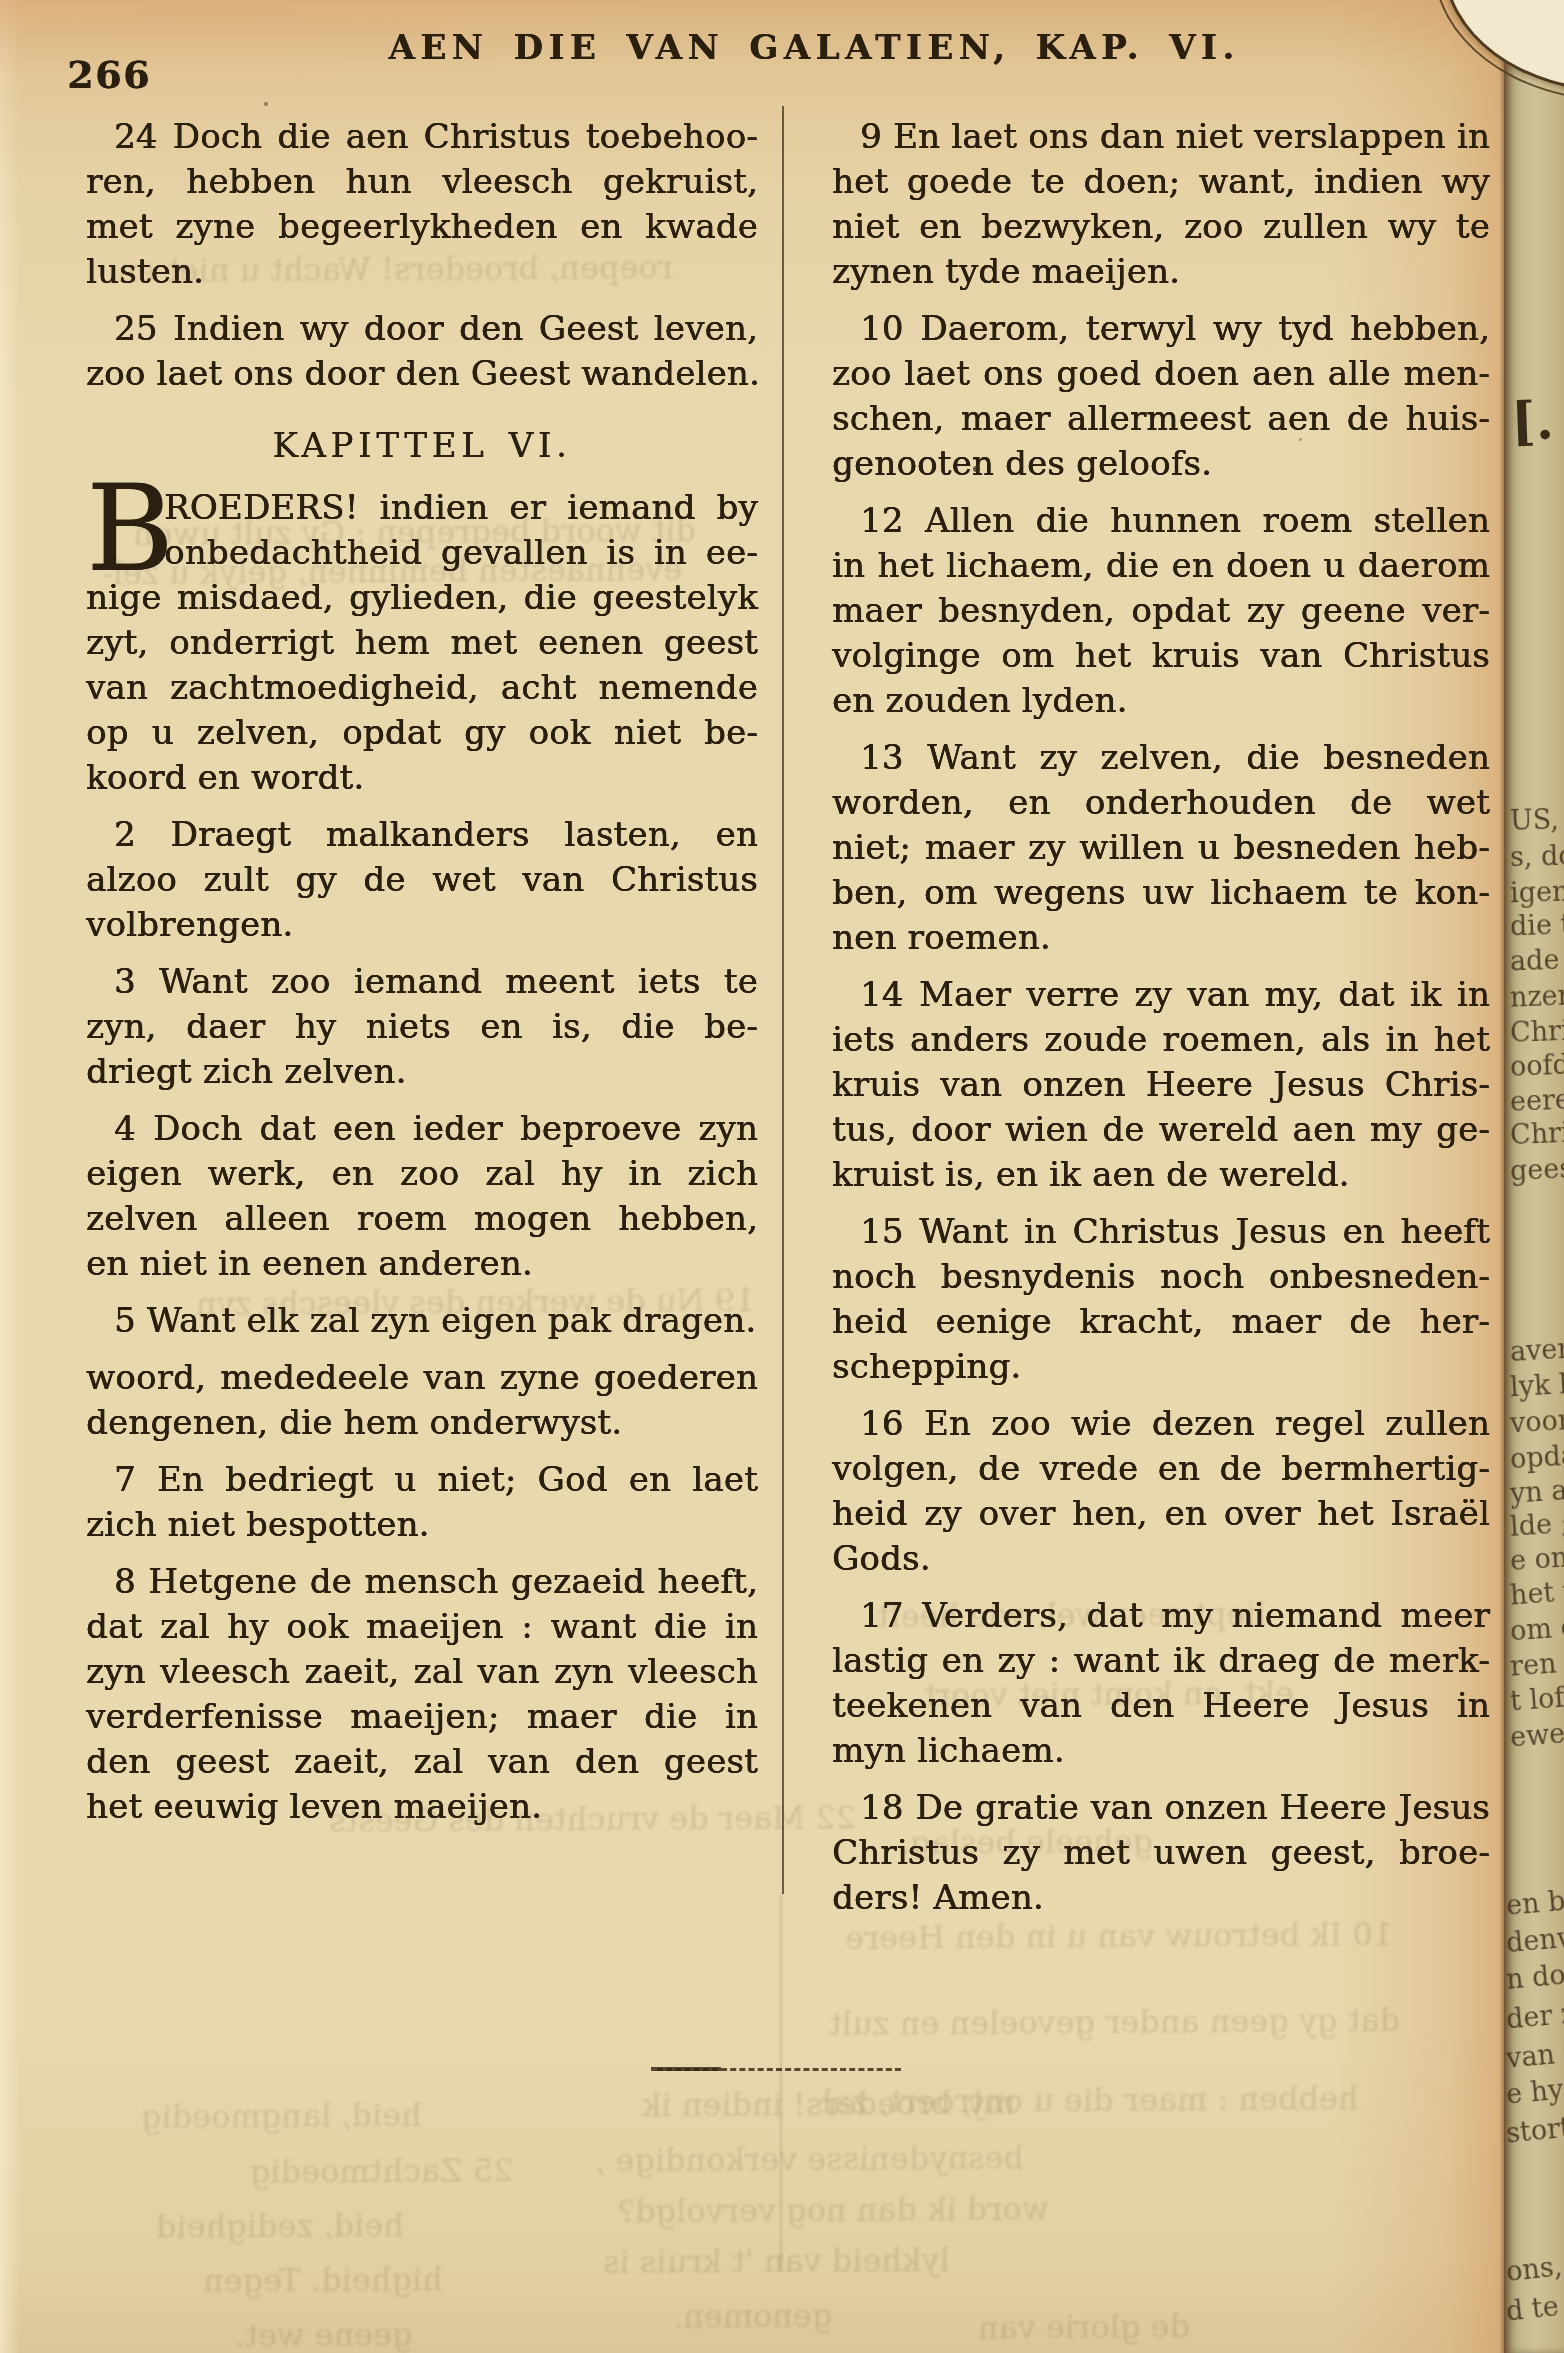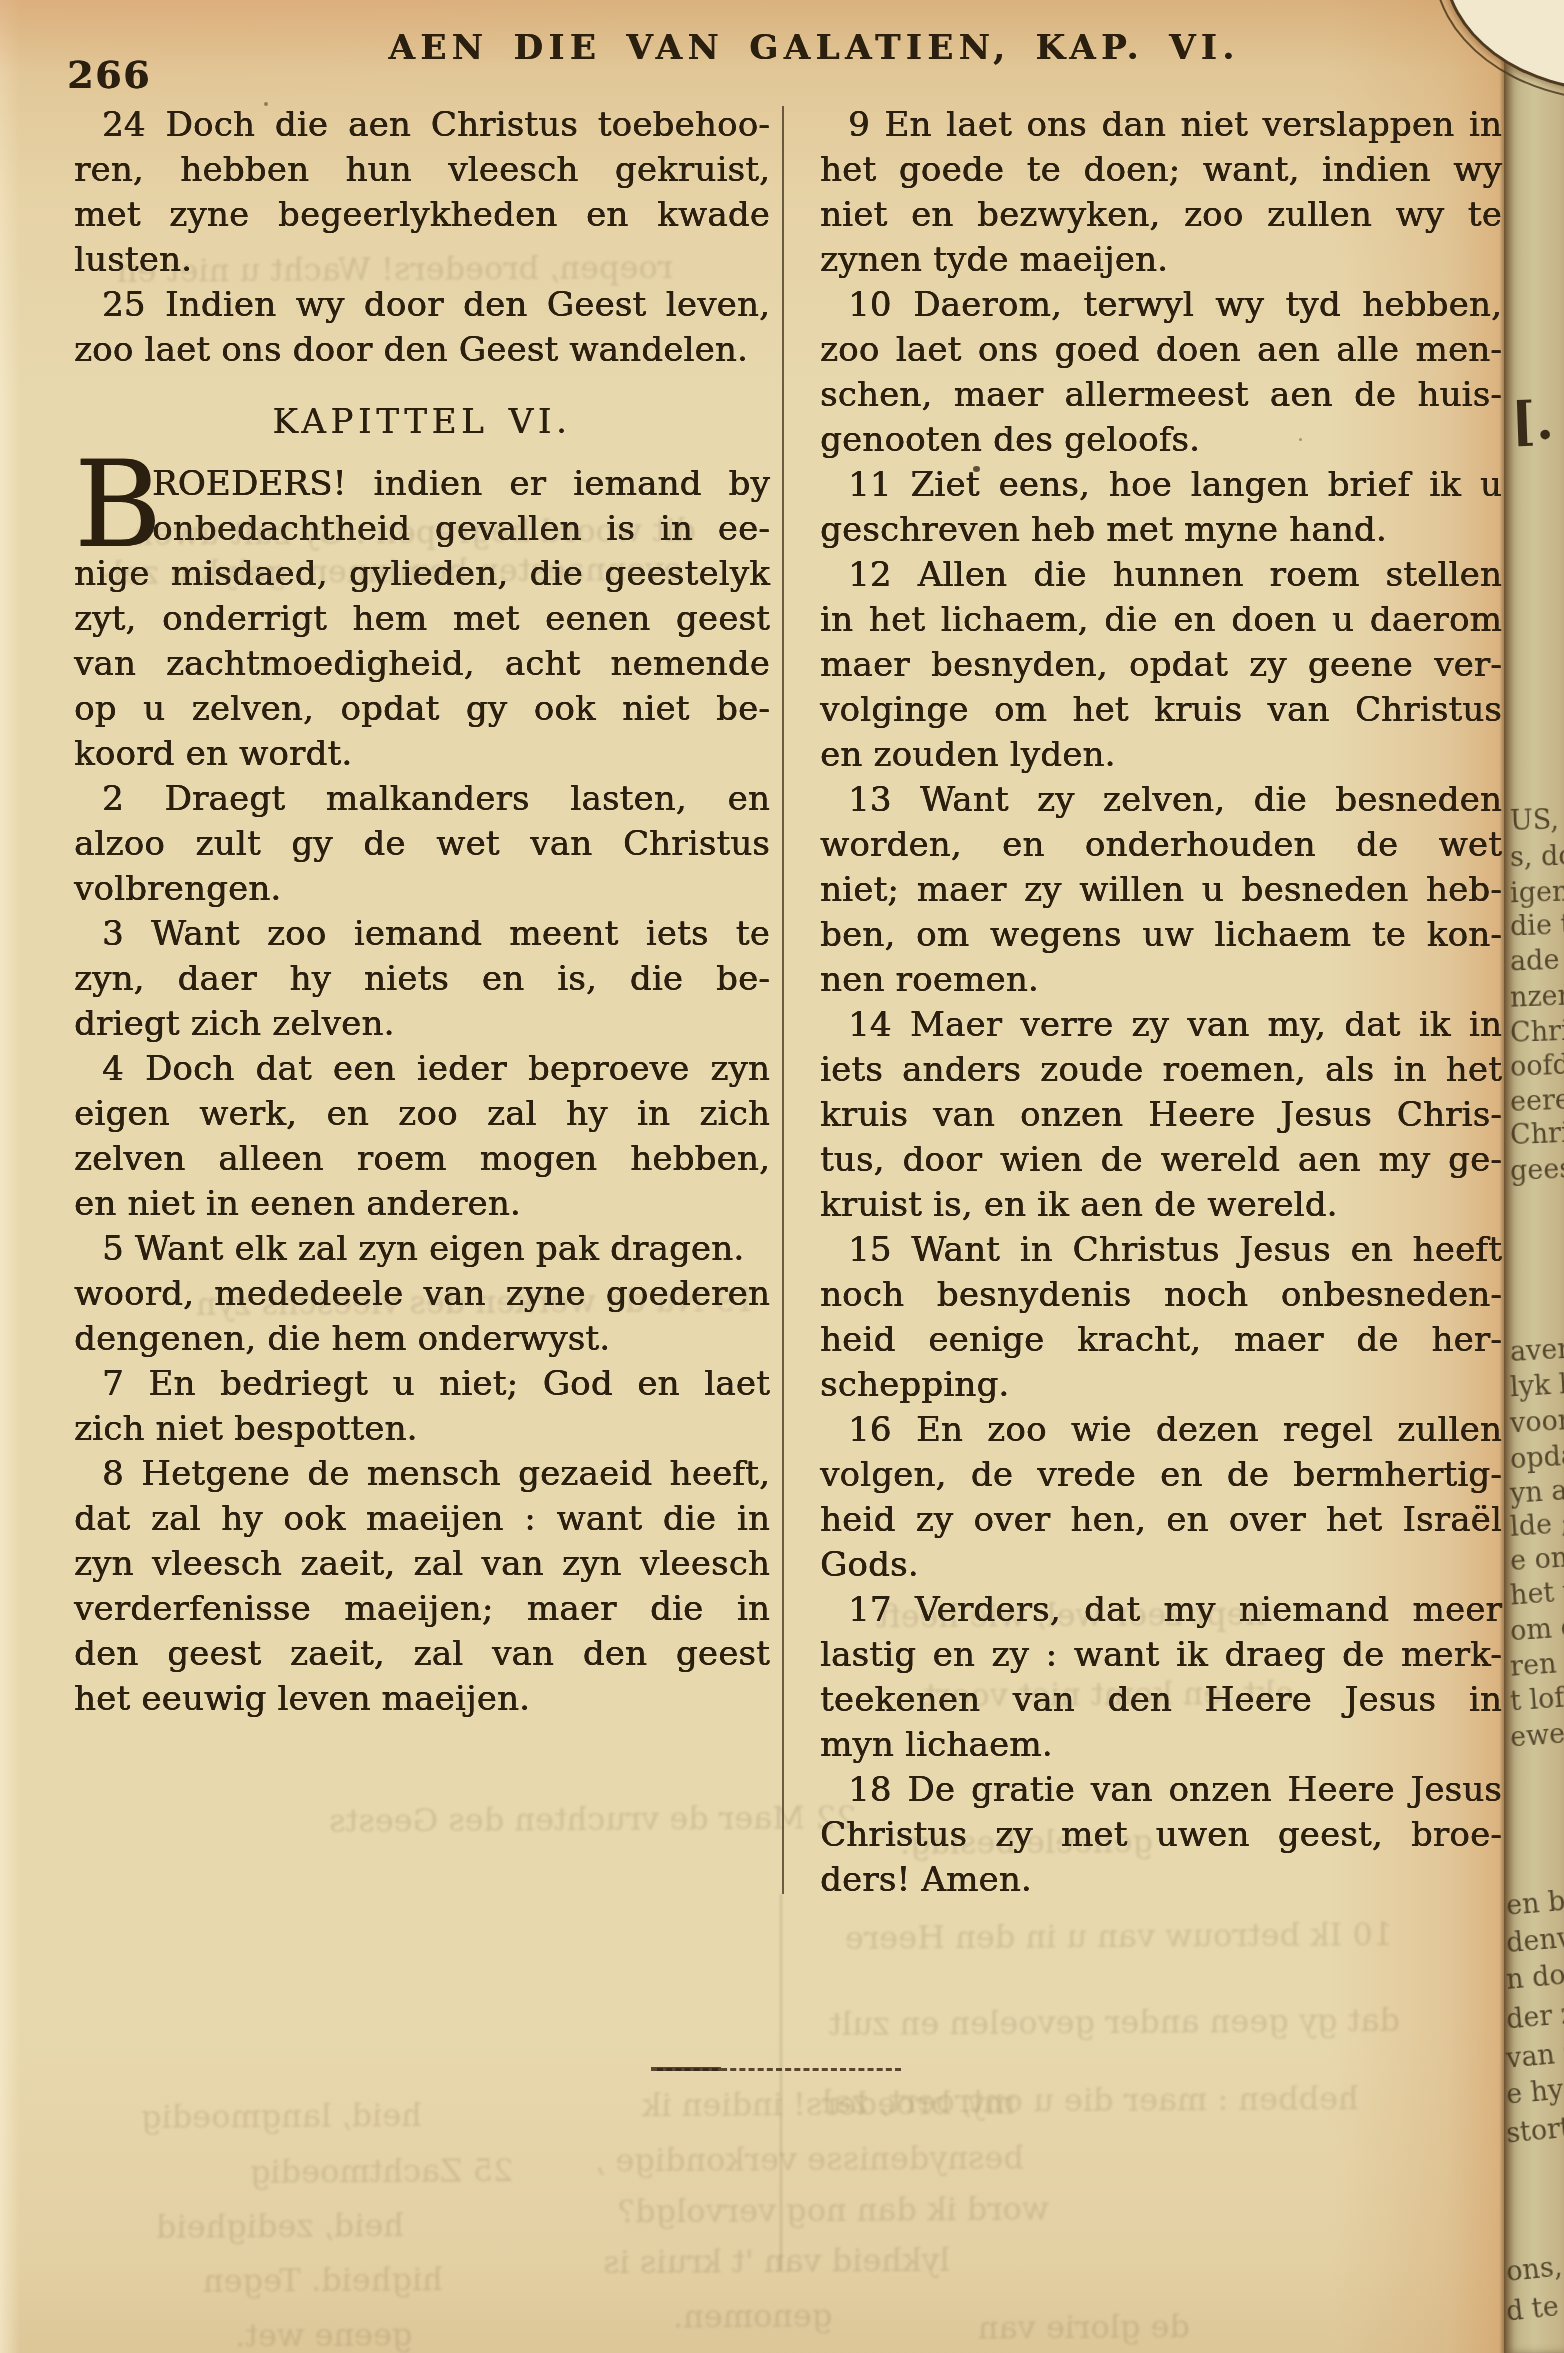--- a/index.html
+++ b/index.html
@@ -22,21 +22,21 @@
   }
   .running-header{
     position:absolute;left:0;top:27px;width:1628px;text-align:center;
     font-size:34px;font-weight:700;letter-spacing:5.5px;word-spacing:7.8px;
     text-shadow:0.4px 0 0 currentColor;
   }
   
   .column{position:absolute;top:102px;font-size:34px;line-height:45px;letter-spacing:0.2px;}
   .col-left{left:74px;width:696px;}
   .col-right{left:820px;width:682px;}
-  .verse{margin:0;}
+  .verse{margin:12px;}
   .line{
     height:45px;white-space:nowrap;text-align:justify;text-align-last:justify;
     text-shadow:0.4px 0 0 currentColor, 0 0.2px 0 currentColor;
   }
   .line.no-fill{text-align-last:left;}
   .line.first{padding-left:28px;}
   .chapter-heading{
     height:39px;margin-top:30px;margin-bottom:19.6px;text-align:center;
     font-size:34px;letter-spacing:4.7px;word-spacing:4.7px;line-height:39px;
     text-shadow:0.3px 0 0 currentColor;
@@ -199,24 +199,20 @@
         <div class="line first">9 En laet ons dan niet verslappen in</div>
         <div class="line">het goede te doen; want, indien wy</div>
         <div class="line">niet en bezwyken, zoo zullen wy te</div>
         <div class="line no-fill">zynen tyde maeijen.</div>
       </div>
       <div class="verse">
         <div class="line first">10 Daerom, terwyl wy tyd hebben,</div>
         <div class="line">zoo laet ons goed doen aen alle men-</div>
         <div class="line">schen, maer allermeest aen de huis-</div>
         <div class="line no-fill">genooten des geloofs.</div>
-      </div>
-      <div class="verse">
-        <div class="line first">11 Ziet eens, hoe langen brief ik u</div>
-        <div class="line no-fill">geschreven heb met myne hand.</div>
       </div>
       <div class="verse">
         <div class="line first">12 Allen die hunnen roem stellen</div>
         <div class="line">in het lichaem, die en doen u daerom</div>
         <div class="line">maer besnyden, opdat zy geene ver-</div>
         <div class="line">volginge om het kruis van Christus</div>
         <div class="line no-fill">en zouden lyden.</div>
       </div>
       <div class="verse">
         <div class="line first">13 Want zy zelven, die besneden</div>

